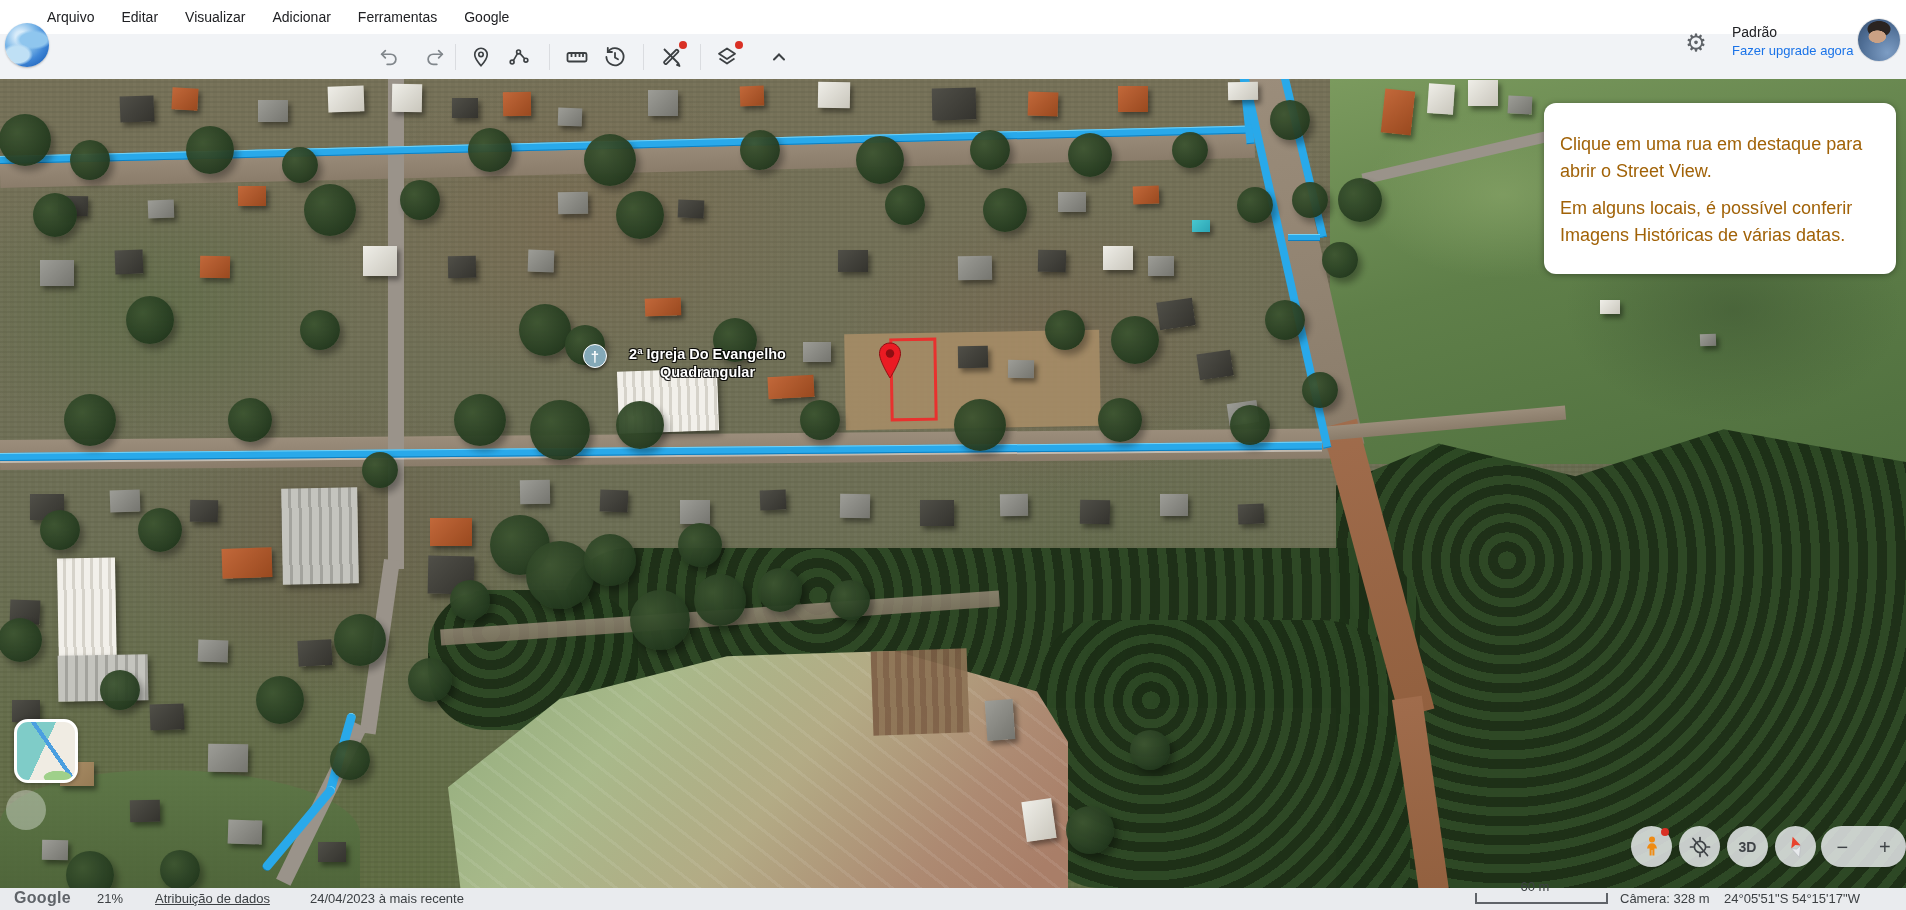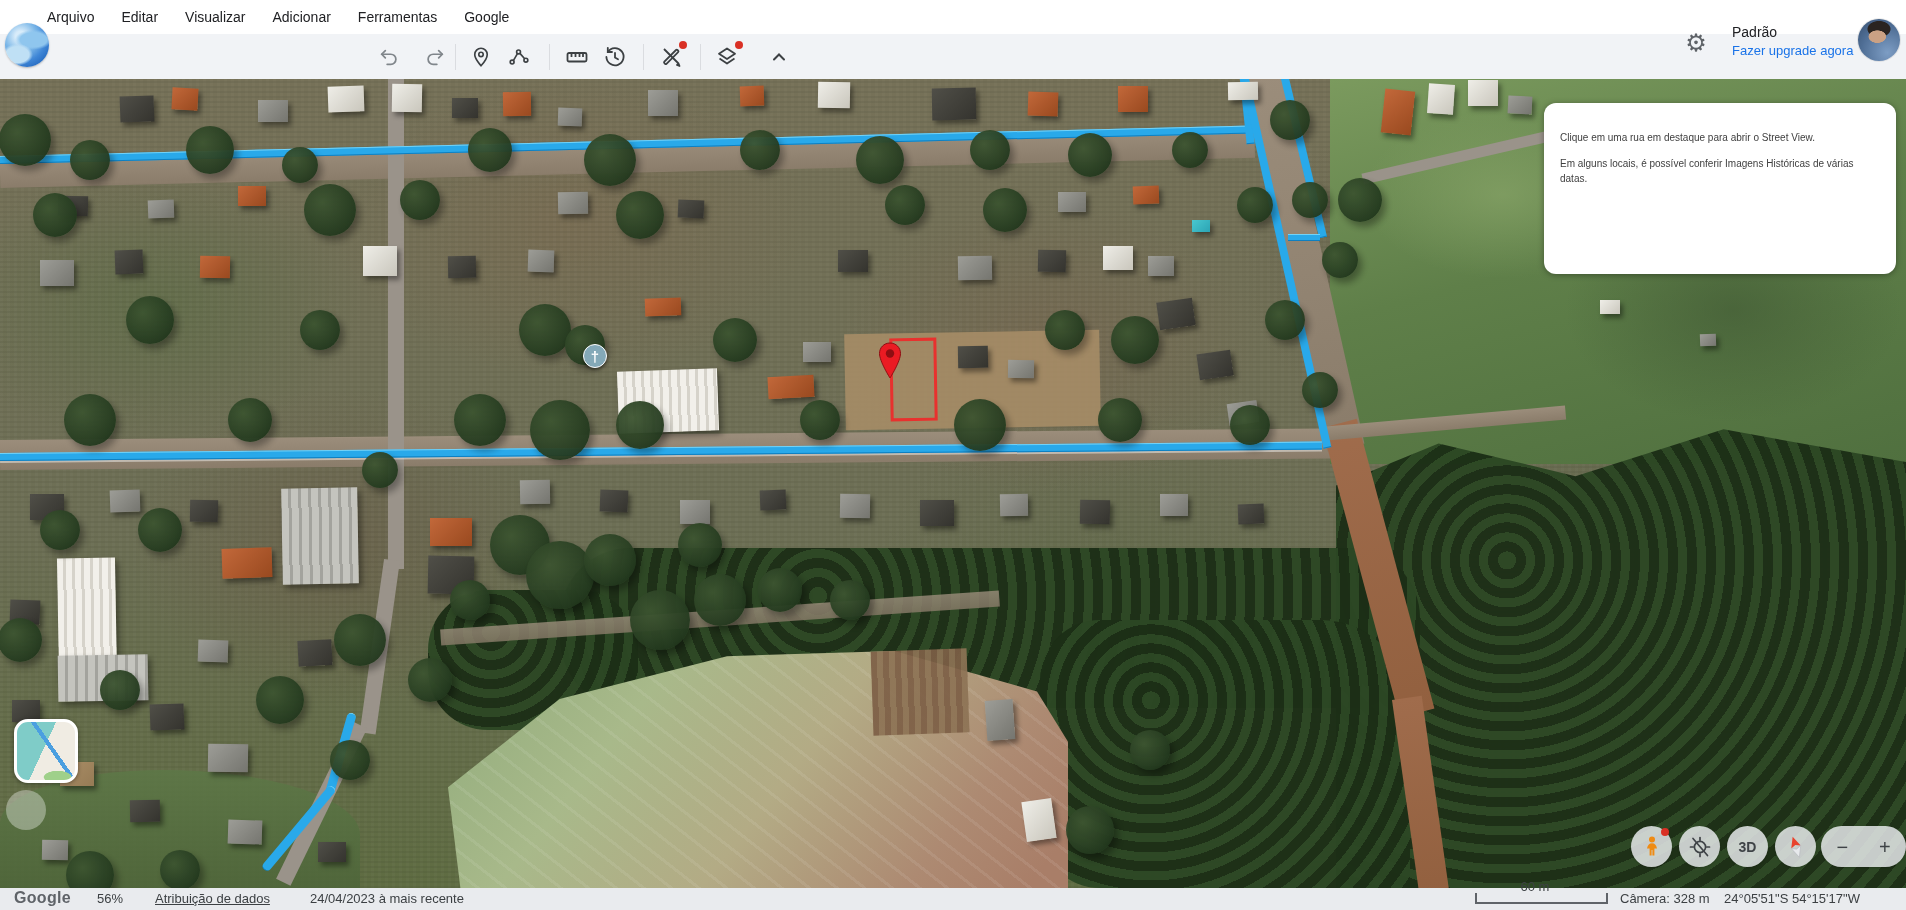--- a/index.html
+++ b/index.html
@@ -106,21 +106,21 @@
       justify-content:center; color:#fff; font-size:15px; font-weight:bold;
       box-shadow:0 2px 3px rgba(0,0,0,.4); }
   .red-pin { position:absolute; left:876px; top:262px; z-index:12; }
 
   
   .sv-panel { position:absolute; left:1544px; top:103px; width:352px; height:171px; background:#fff;
       border-radius:12px; box-shadow:0 1px 6px rgba(0,0,0,.35); z-index:40; padding:15px 16px; }
   .sv-header { display:flex; align-items:center; gap:13px; }
   .sv-title { font-size:16px; font-weight:bold; color:#202124; flex:1; }
   .sv-close { font-size:21px; color:#5f6368; cursor:pointer; line-height:1; }
-  .sv-body { margin-top:13px; font-size:10px; color:#404040; line-height:1.48; }
+  .sv-body { margin-top:13px; font-size:18px; color:#a16207; line-height:1.48; }
   .sv-body p + p { margin-top:11px; }
 
   
   .ctl { position:absolute; top:826px; height:41px; background:rgba(237,239,241,.82); border-radius:21px;
       display:flex; align-items:center; justify-content:center; cursor:pointer; z-index:30;
       box-shadow:0 1px 2px rgba(0,0,0,.18); color:#3f4347; }
   .ctl.round { width:41px; }
   .ctl-3d { font-size:14px; font-weight:bold; color:#3f4347; }
   .zoom-pill { position:absolute; left:1821px; top:826px; width:85px; height:41px;
       background:rgba(237,239,241,.82); border-radius:21px; display:flex; align-items:center;
@@ -342,20 +342,24 @@
   <div class="plot-rect"></div>
   <div class="red-pin">
     <svg width="28" height="40" viewBox="0 0 28 40">
       <path d="M14 2 C8 2 3.5 6.6 3.5 12.4 C3.5 20.5 14 37 14 37 S24.5 20.5 24.5 12.4 C24.5 6.6 20 2 14 2 Z" fill="#ea1b23" stroke="#8e0e12" stroke-width="1"></path>
       <circle cx="14" cy="12.5" r="4.2" fill="#8e0e12"></circle>
     </svg>
   </div>
   <div class="church-pin">
       <span>†</span>
     </div>
+  <div class="church-label">
+    <div>2ª Igreja Do Evangelho</div>
+    <div>Quadrangular</div>
+  </div>
 </div>
 
 <div class="topbar">
   <div class="toolbar-strip"></div>
   <div class="menubar">
     <span class="menu-item">Arquivo</span>
     <span class="menu-item">Editar</span>
     <span class="menu-item">Visualizar</span>
     <span class="menu-item">Adicionar</span>
     <span class="menu-item">Ferramentas</span>
@@ -475,19 +479,19 @@
   <span>+</span>
 </div>
 <div class="ghost-circle"></div>
 <div class="mini-map"></div>
 
 <div class="scale-label">60 m</div>
 <div class="scalebar"></div>
 
 <div class="statusbar">
   <span class="sb-brand">Google</span>
-  <span class="sb-zoom">56%</span>
+  <span class="sb-zoom">21%</span>
   <span class="sb-attr">Atribuição de dados</span>
   <span class="sb-date">24/04/2023 à mais recente</span>
   <span class="sb-camera">Câmera: 328 m</span>
   <span class="sb-coords">24°05'51"S 54°15'17"W</span>
   <span class="sb-elev">241 m</span>
 </div>
 
 </body></html>

